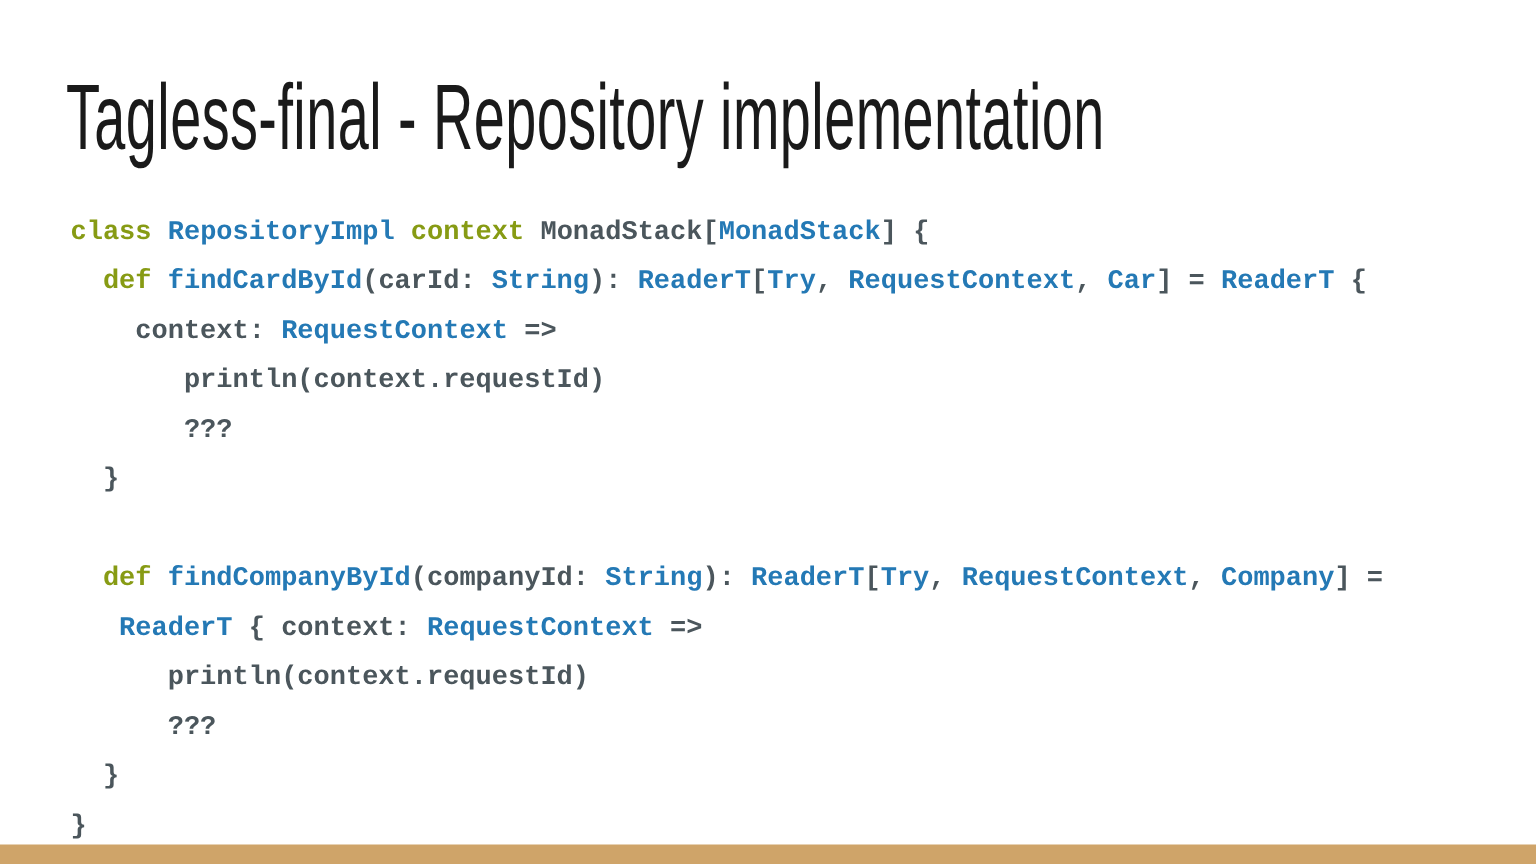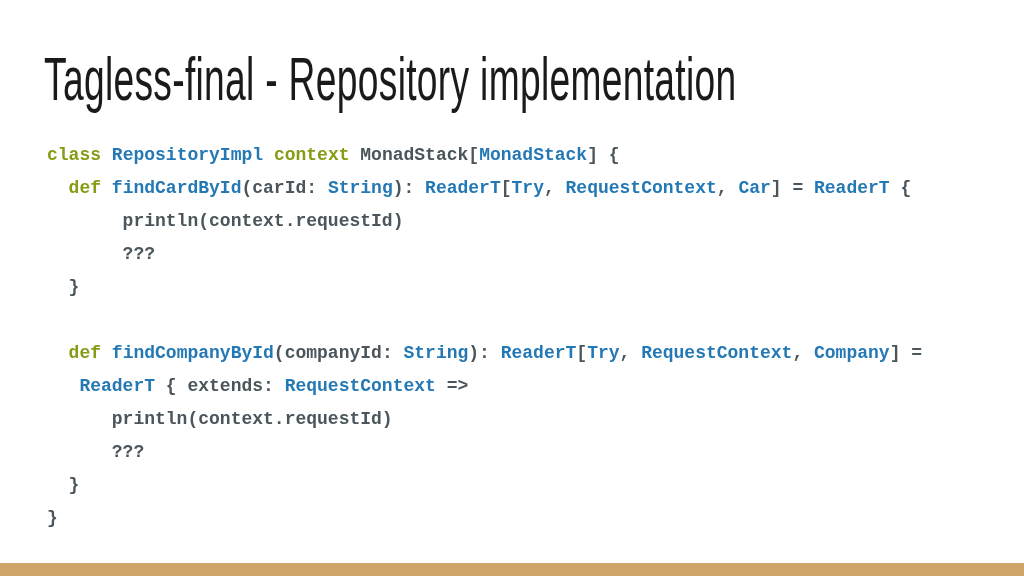--- a/index.html
+++ b/index.html
@@ -59,26 +59,27 @@
 </style>
 </head>
 <body>
 
 <div class="slide">
   <div class="slide-title">Tagless-final - Repository implementation</div>
 
   <div class="code-block">
       <div class="code-line"><span class="k">class</span><span class="p"> </span><span class="t">RepositoryImpl</span><span class="p"> </span><span class="k">context</span><span class="p"> MonadStack[</span><span class="t">MonadStack</span><span class="p">] {</span></div>
       <div class="code-line"><span class="p">  </span><span class="k">def</span><span class="p"> </span><span class="t">findCardById</span><span class="p">(carId: </span><span class="t">String</span><span class="p">): </span><span class="t">ReaderT</span><span class="p">[</span><span class="t">Try</span><span class="p">, </span><span class="t">RequestContext</span><span class="p">, </span><span class="t">Car</span><span class="p">] = </span><span class="t">ReaderT</span><span class="p"> {</span></div>
+      <div class="code-line"><span class="p">    context: </span><span class="t">RequestContext</span><span class="p"> =&gt;</span></div>
       <div class="code-line"><span class="p">       println(context.requestId)</span></div>
       <div class="code-line"><span class="p">       ???</span></div>
       <div class="code-line"><span class="p">  }</span></div>
       <div class="code-line">&nbsp;</div>
       <div class="code-line"><span class="p">  </span><span class="k">def</span><span class="p"> </span><span class="t">findCompanyById</span><span class="p">(companyId: </span><span class="t">String</span><span class="p">): </span><span class="t">ReaderT</span><span class="p">[</span><span class="t">Try</span><span class="p">, </span><span class="t">RequestContext</span><span class="p">, </span><span class="t">Company</span><span class="p">] =</span></div>
-      <div class="code-line"><span class="p">   </span><span class="t">ReaderT</span><span class="p"> { extends: </span><span class="t">RequestContext</span><span class="p"> =&gt;</span></div>
+      <div class="code-line"><span class="p">   </span><span class="t">ReaderT</span><span class="p"> { context: </span><span class="t">RequestContext</span><span class="p"> =&gt;</span></div>
       <div class="code-line"><span class="p">      println(context.requestId)</span></div>
       <div class="code-line"><span class="p">      ???</span></div>
       <div class="code-line"><span class="p">  }</span></div>
       <div class="code-line"><span class="p">}</span></div>
     </div>
 
   <div class="bottom-accent-bar"></div>
 </div>
 
 </body></html>

